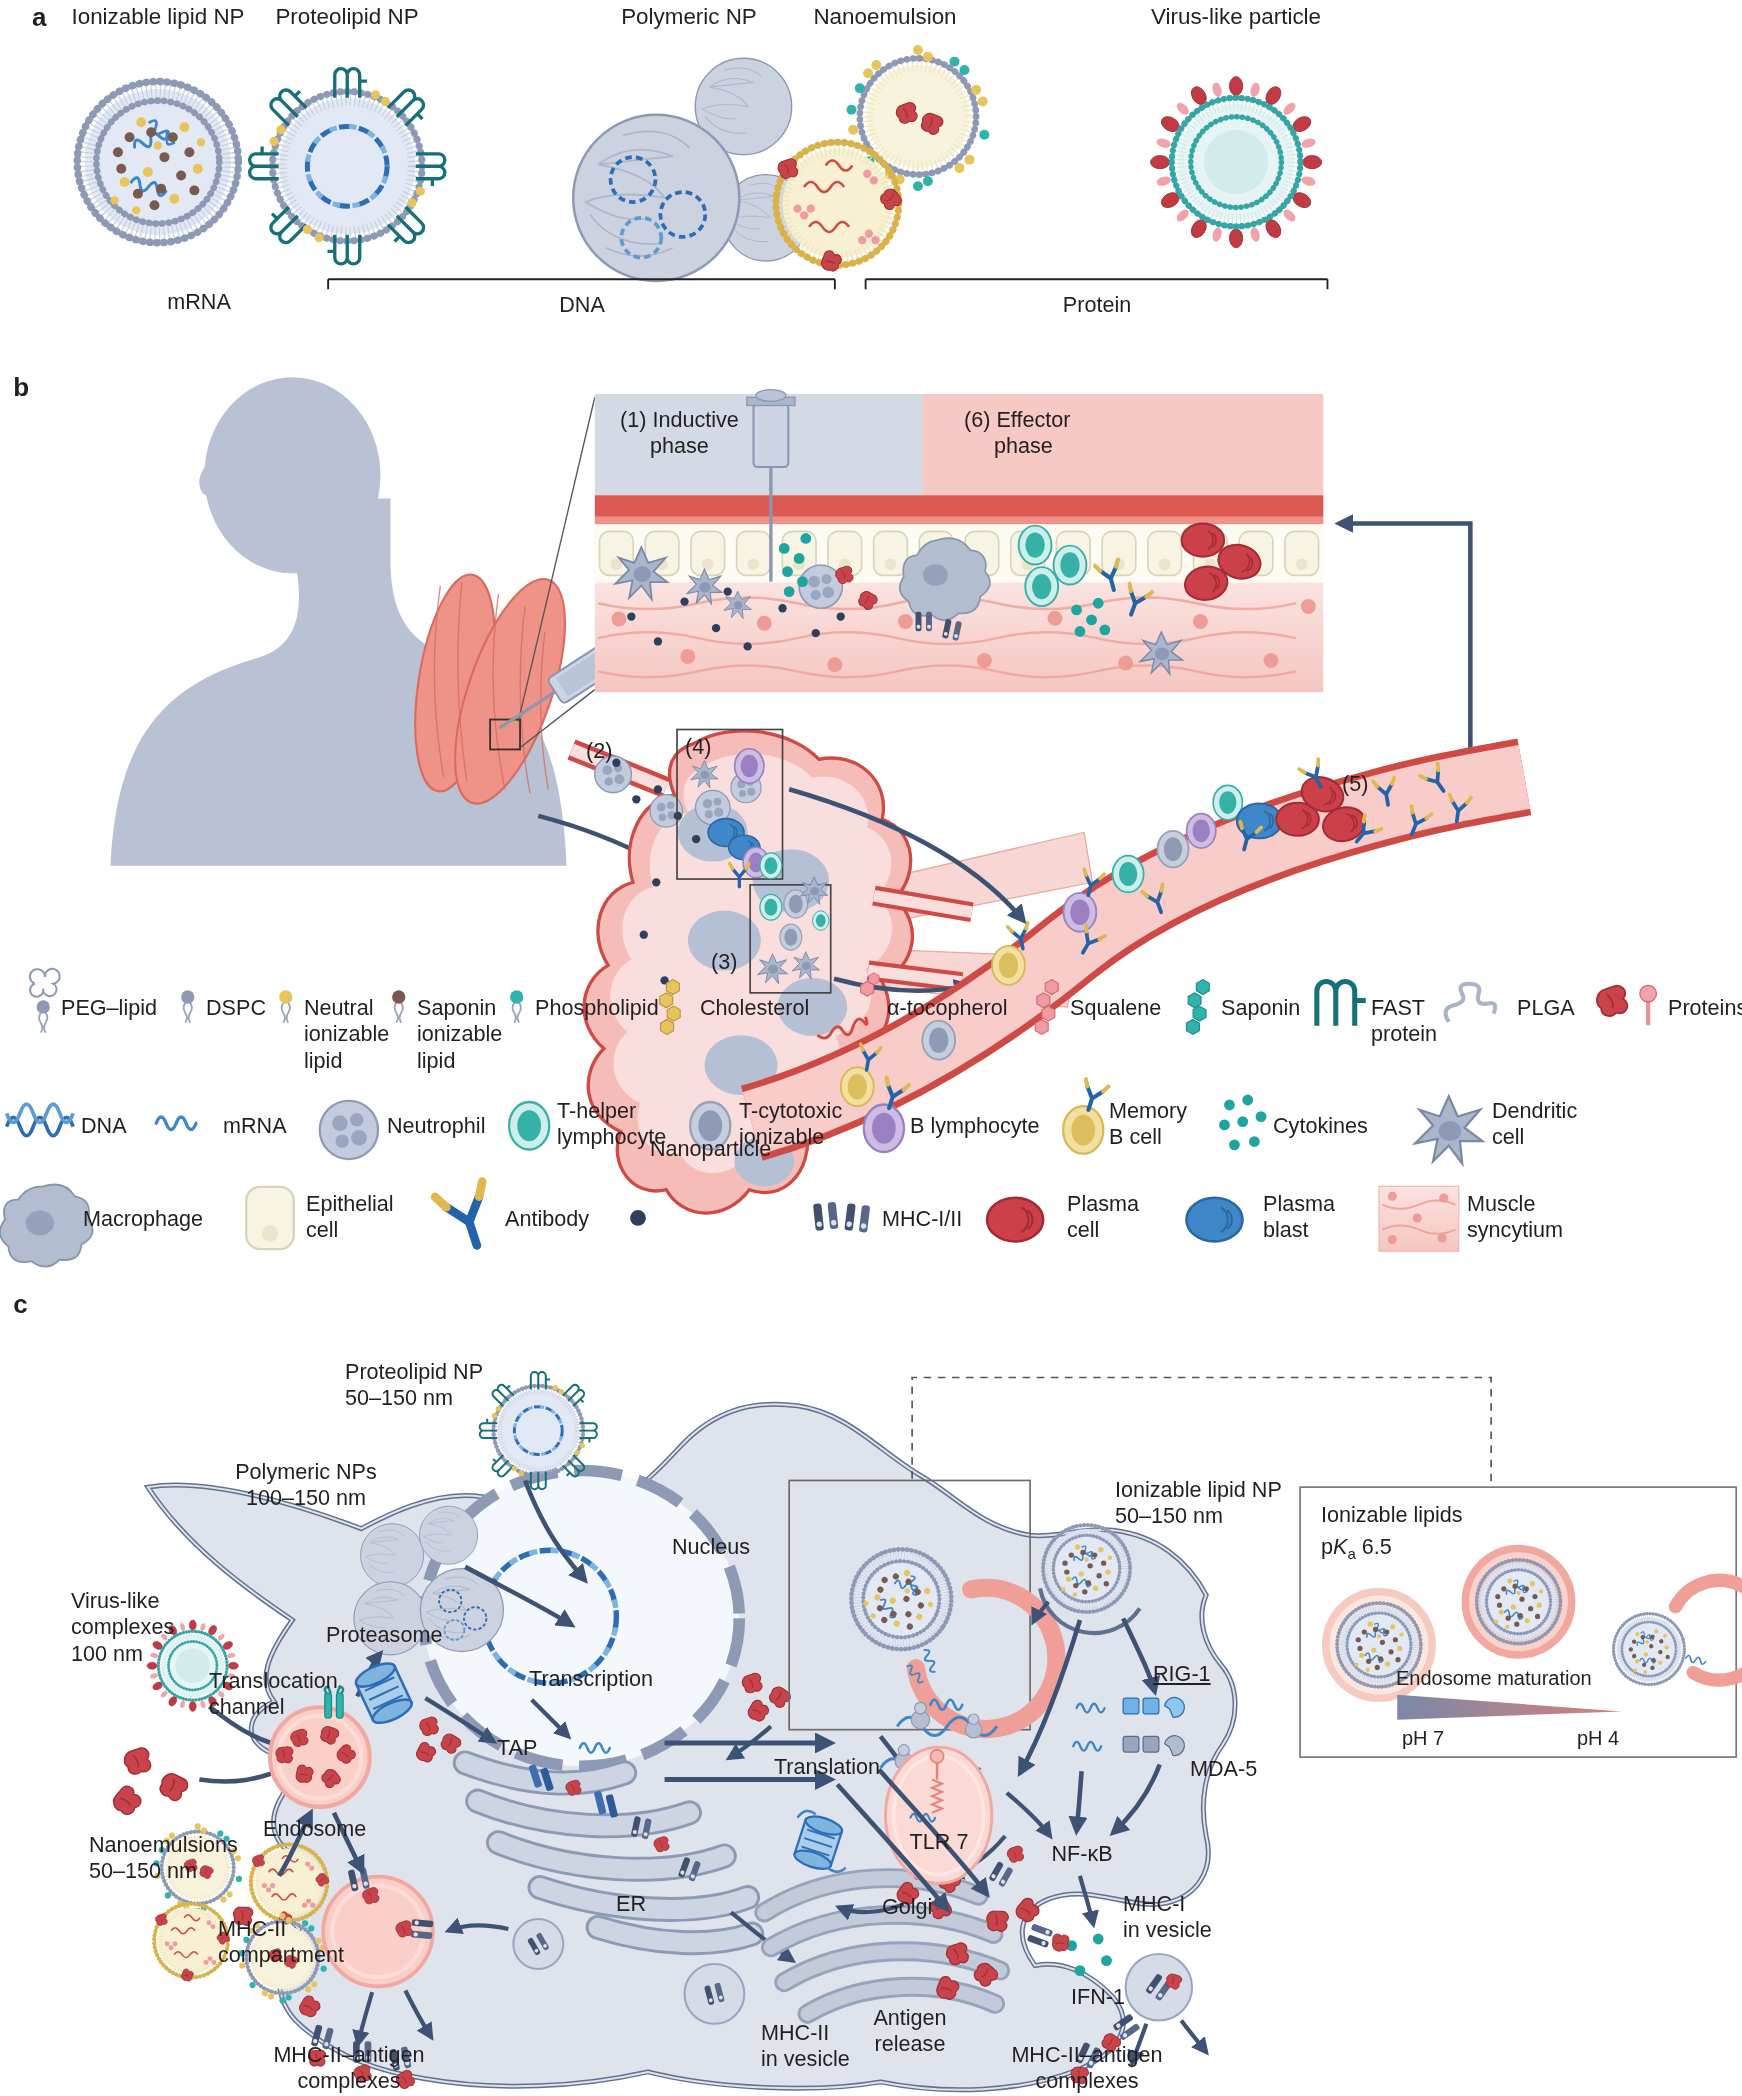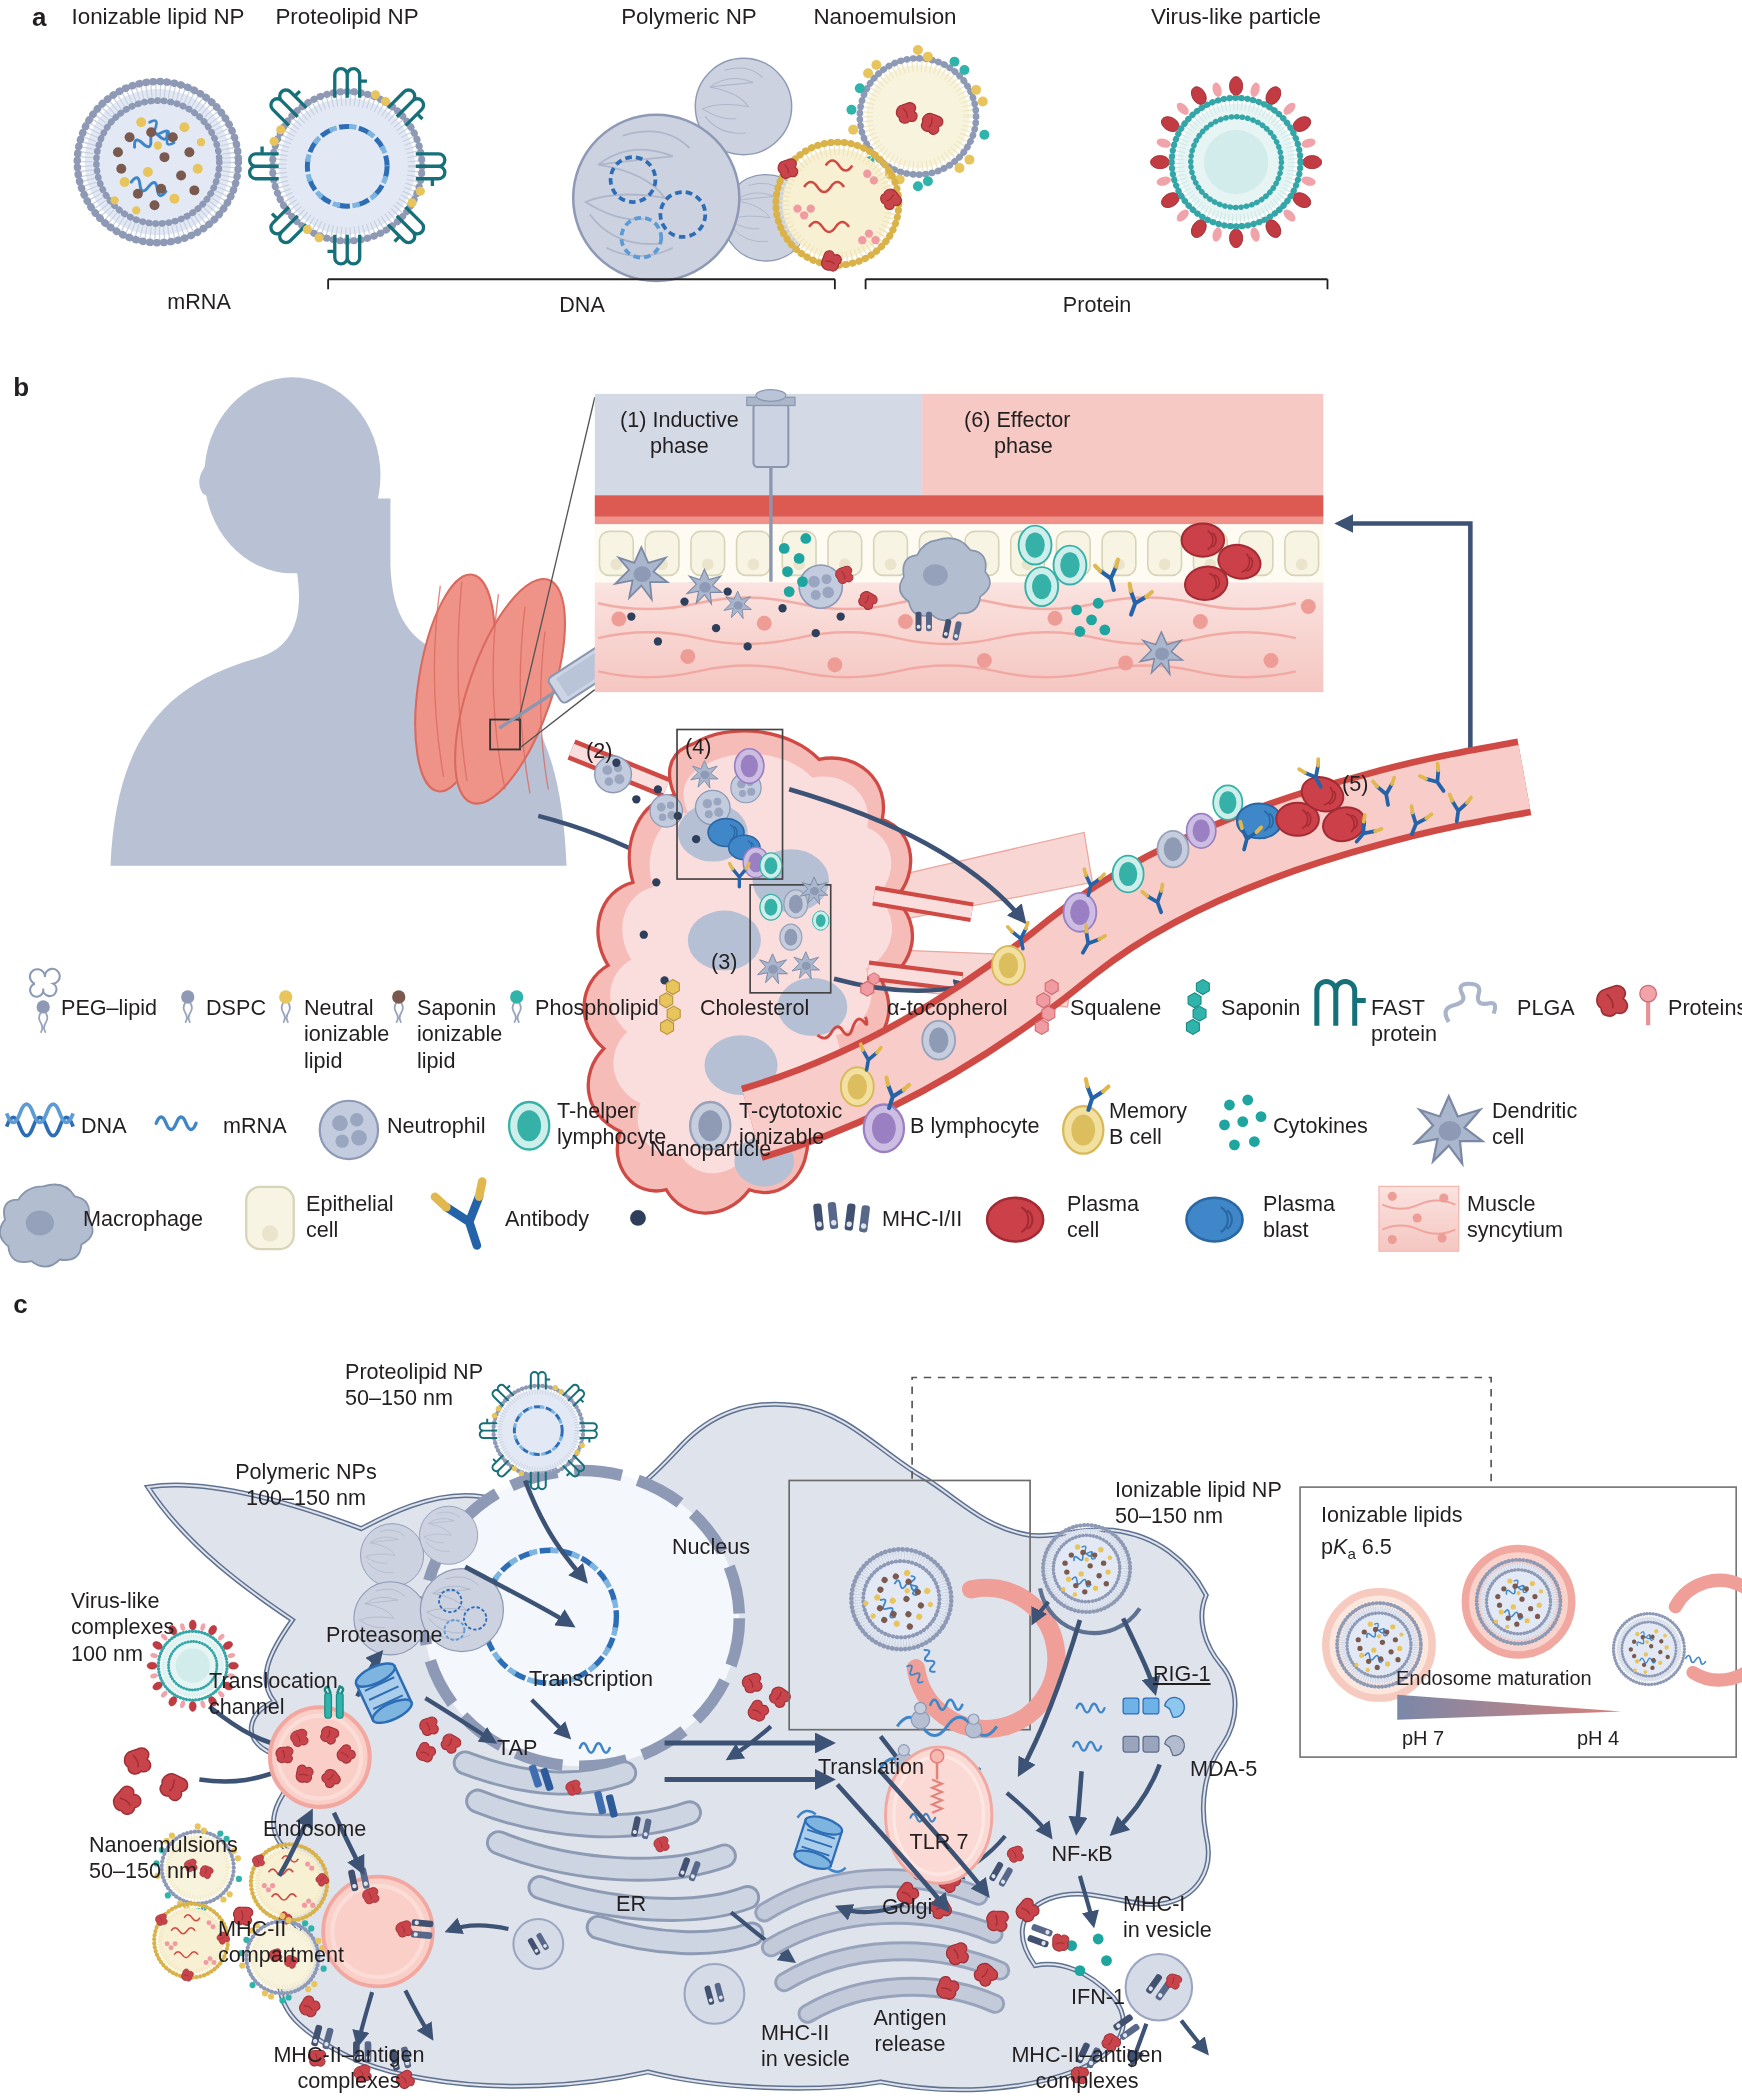--- a/index.html
+++ b/index.html
@@ -1066,21 +1066,21 @@
 100–150 nm</div>
 <div class="lbl" style="left:71px;top:1588px;">Virus-like
 complexes
 100 nm</div>
 <div class="lbl" style="left:47px;top:1832px;margin-left:42px;">Nanoemulsions
 50–150 nm</div>
 <div class="lbl" style="left:1115px;top:1477px;">Ionizable lipid NP
 50–150 nm</div>
 <div class="lbl" style="left:672px;top:1534px;">Nucleus</div>
 <div class="lbl ctr" style="left:591px;top:1666px;">Transcription</div>
-<div class="lbl ctr" style="left:827px;top:1754px;margin-left:44px;">Translation</div>
+<div class="lbl ctr" style="left:827px;top:1754px;">Translation</div>
 <div class="lbl" style="left:326px;top:1622px;">Proteasome</div>
 <div class="lbl" style="left:209px;top:1668px;">Translocation
 channel</div>
 <div class="lbl" style="left:497px;top:1735px;">TAP</div>
 <div class="lbl" style="left:616px;top:1891px;">ER</div>
 <div class="lbl" style="left:882px;top:1894px;">Golgi</div>
 <div class="lbl" style="left:263px;top:1816px;">Endosome</div>
 <div class="lbl" style="left:218px;top:1916px;">MHC-II
 compartment</div>
 <div class="lbl ctr" style="left:349px;top:2042px;">MHC-II–antigen

